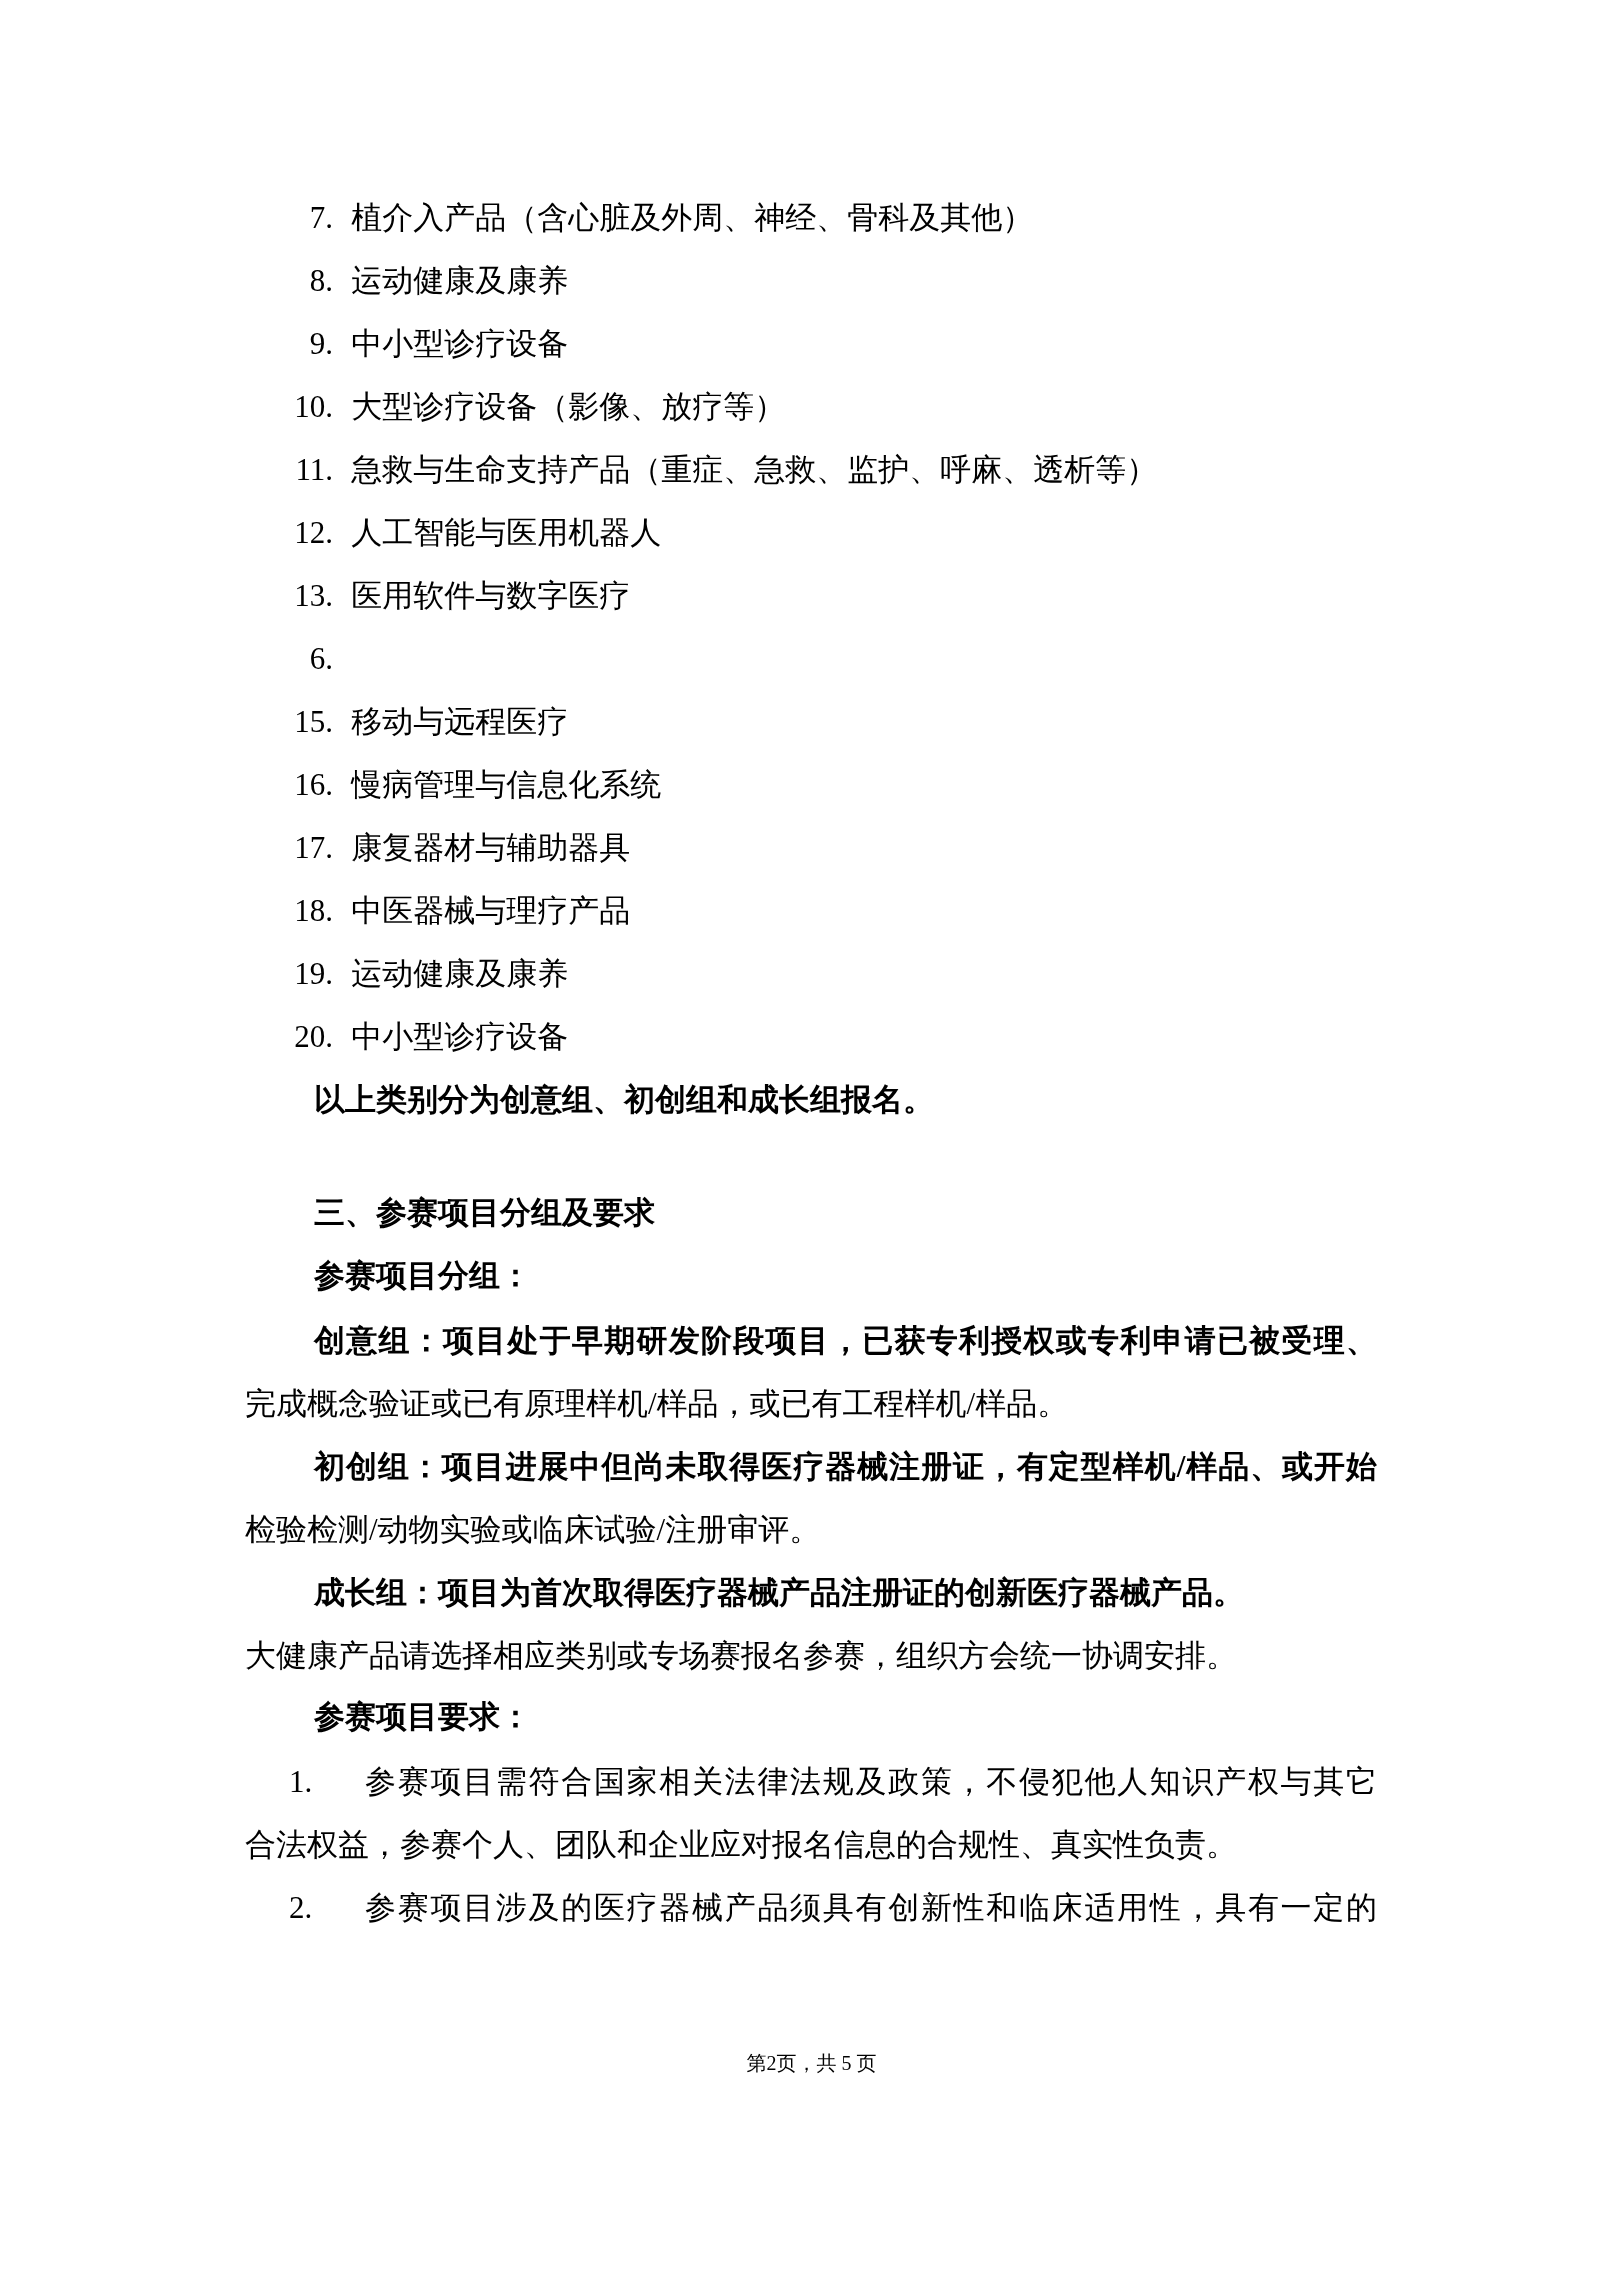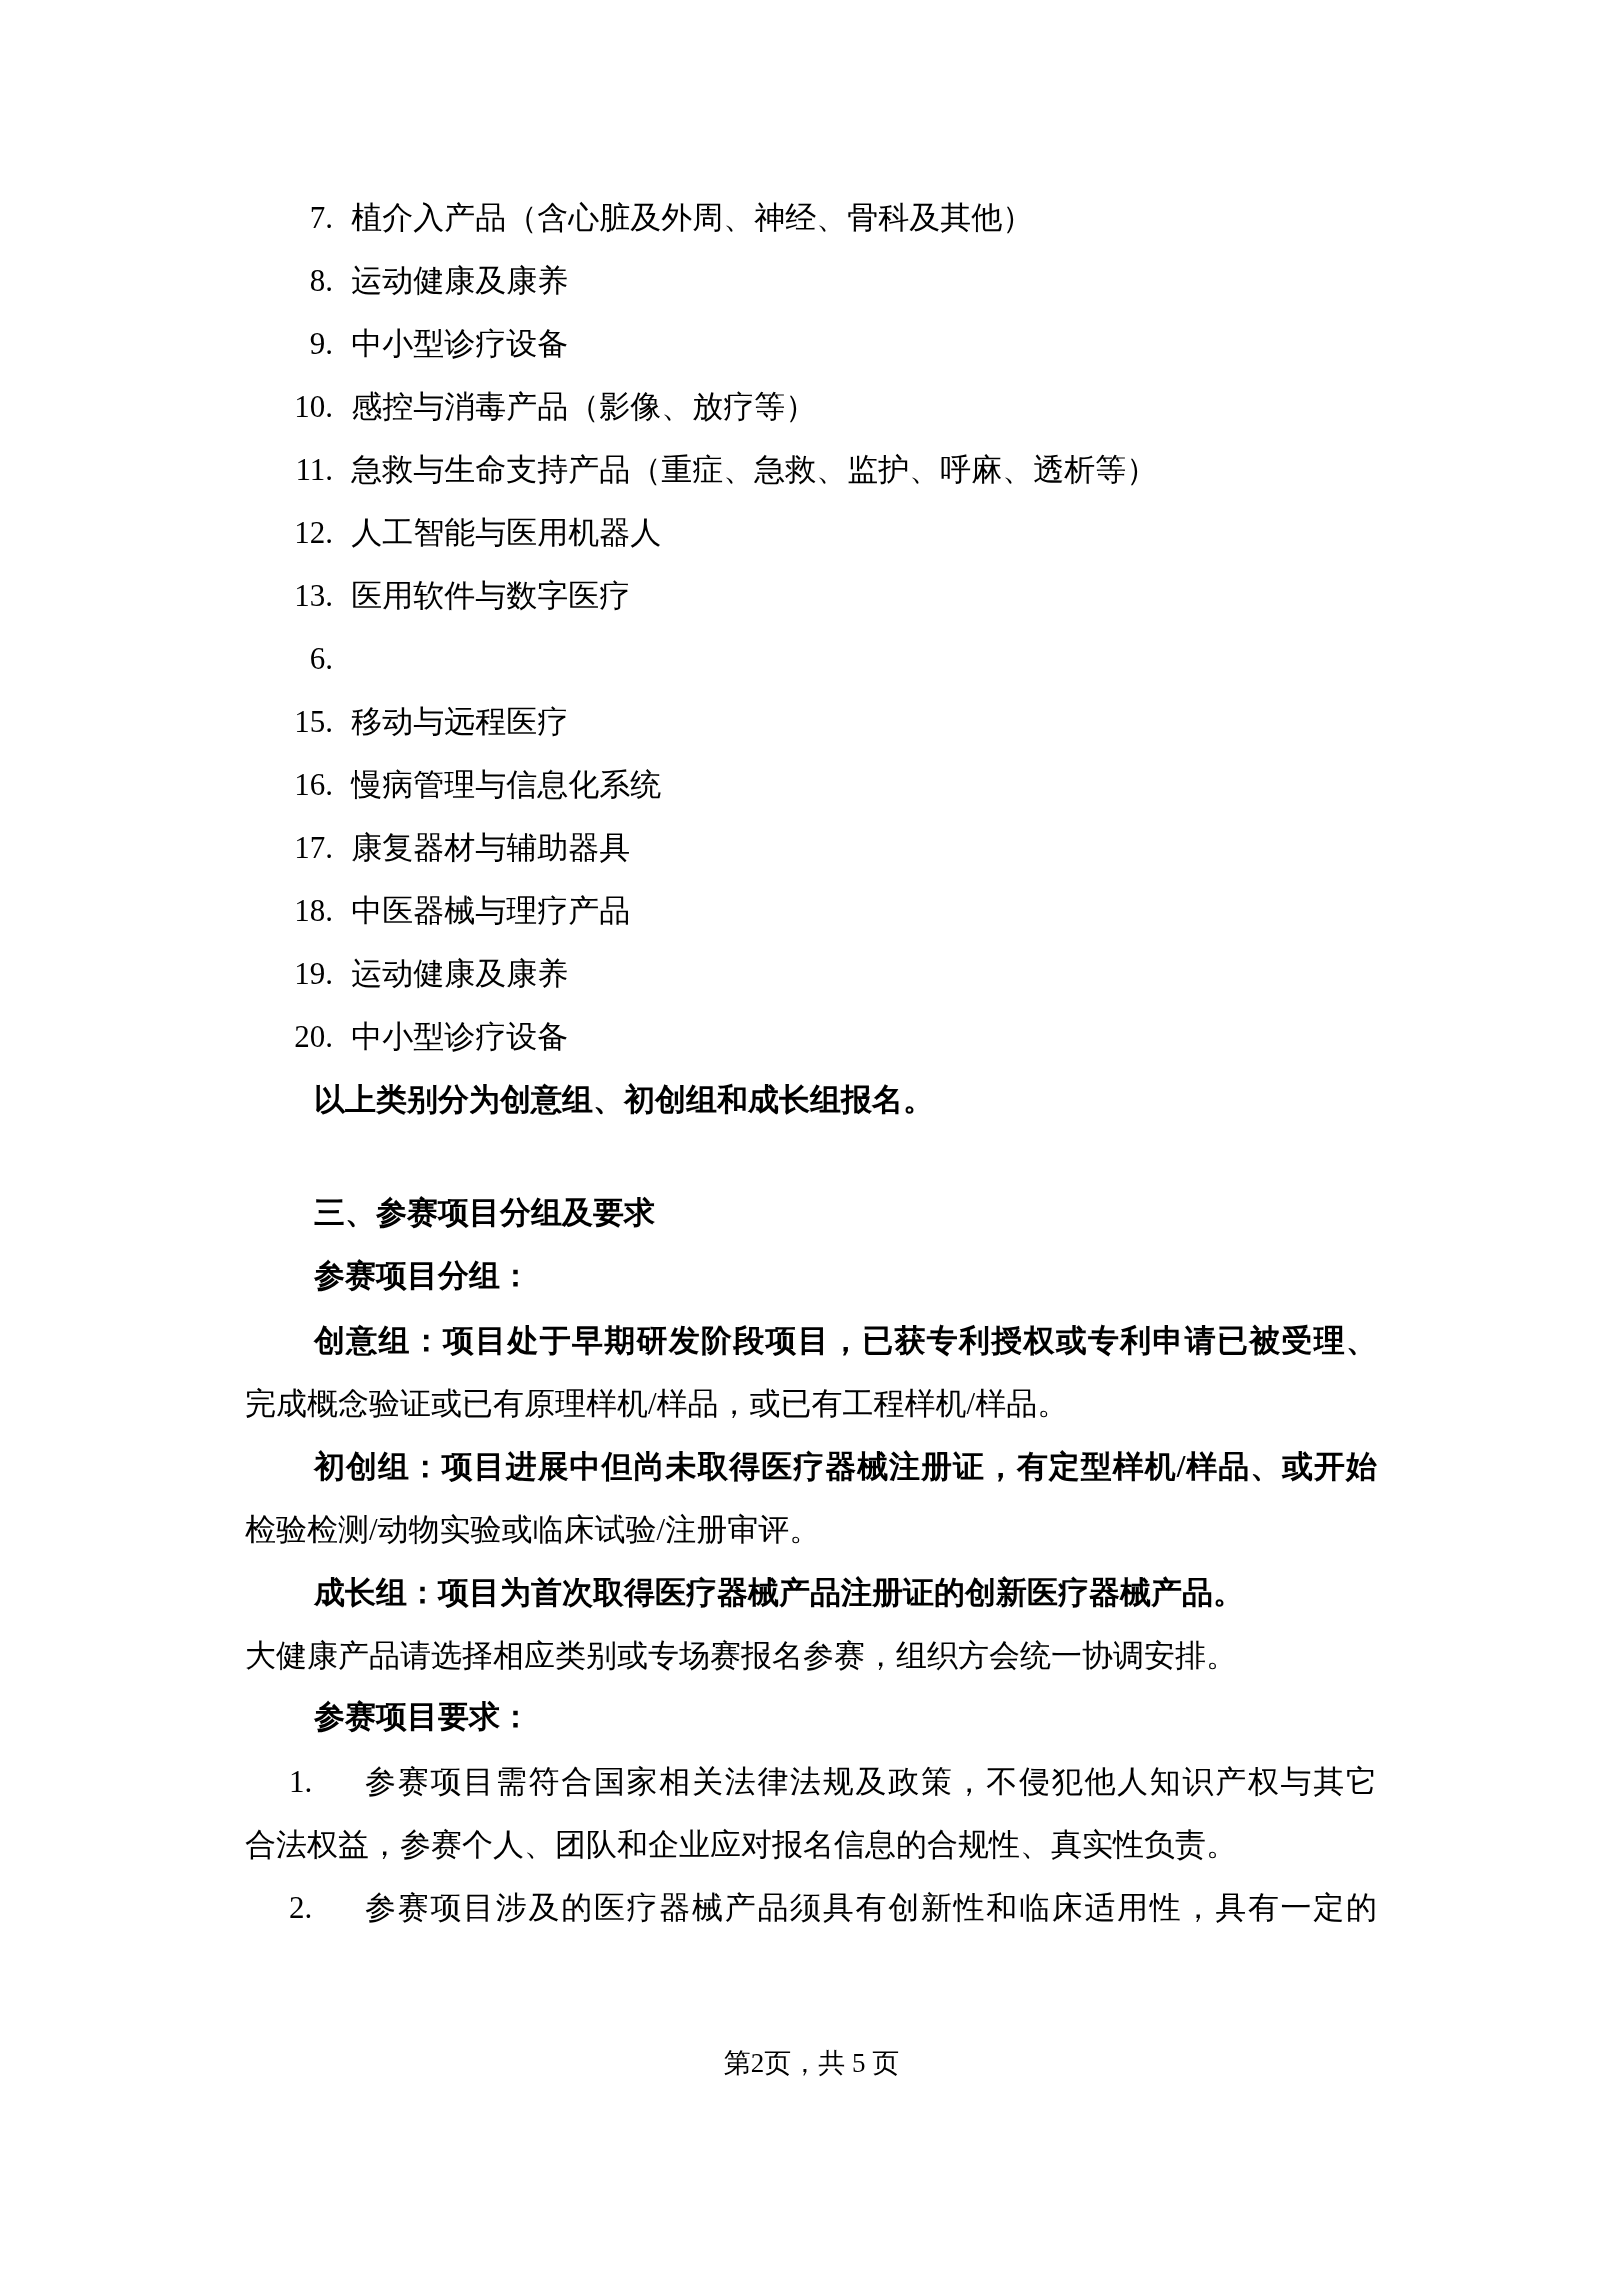--- a/index.html
+++ b/index.html
@@ -24,21 +24,21 @@
     font-family:Liberation Mono, monospace;
     font-weight:bold;
   }
   .h1line { margin-top:52px; }
   .req { display:flex; height:63px; line-height:63px; padding-left:44px; }
   .reqnum { flex:0 0 76px; }
   .reqtext { flex:1 1 auto; }
   .footer {
     position:absolute; top:2040px; left:0; width:100%;
     height:46px; line-height:46px;
-    text-align:center; font-size:27px;
+    text-align:center; font-size:20px;
   }
 </style>
 </head>
 <body>
 
 <div class="page">
   <div class="content">
 
     <div class="li">
       <span class="num">7.</span>
@@ -47,21 +47,21 @@
     <div class="li">
       <span class="num">8.</span>
       <span class="litext">运动健康及康养</span>
     </div>
     <div class="li">
       <span class="num">9.</span>
       <span class="litext">中小型诊疗设备</span>
     </div>
     <div class="li">
       <span class="num">10.</span>
-      <span class="litext">感控与消毒产品（影像、放疗等）</span>
+      <span class="litext">大型诊疗设备（影像、放疗等）</span>
     </div>
     <div class="li">
       <span class="num">11.</span>
       <span class="litext">急救与生命支持产品（重症、急救、监护、呼麻、透析等）</span>
     </div>
     <div class="li">
       <span class="num">12.</span>
       <span class="litext">人工智能与医用机器人</span>
     </div>
     <div class="li">

